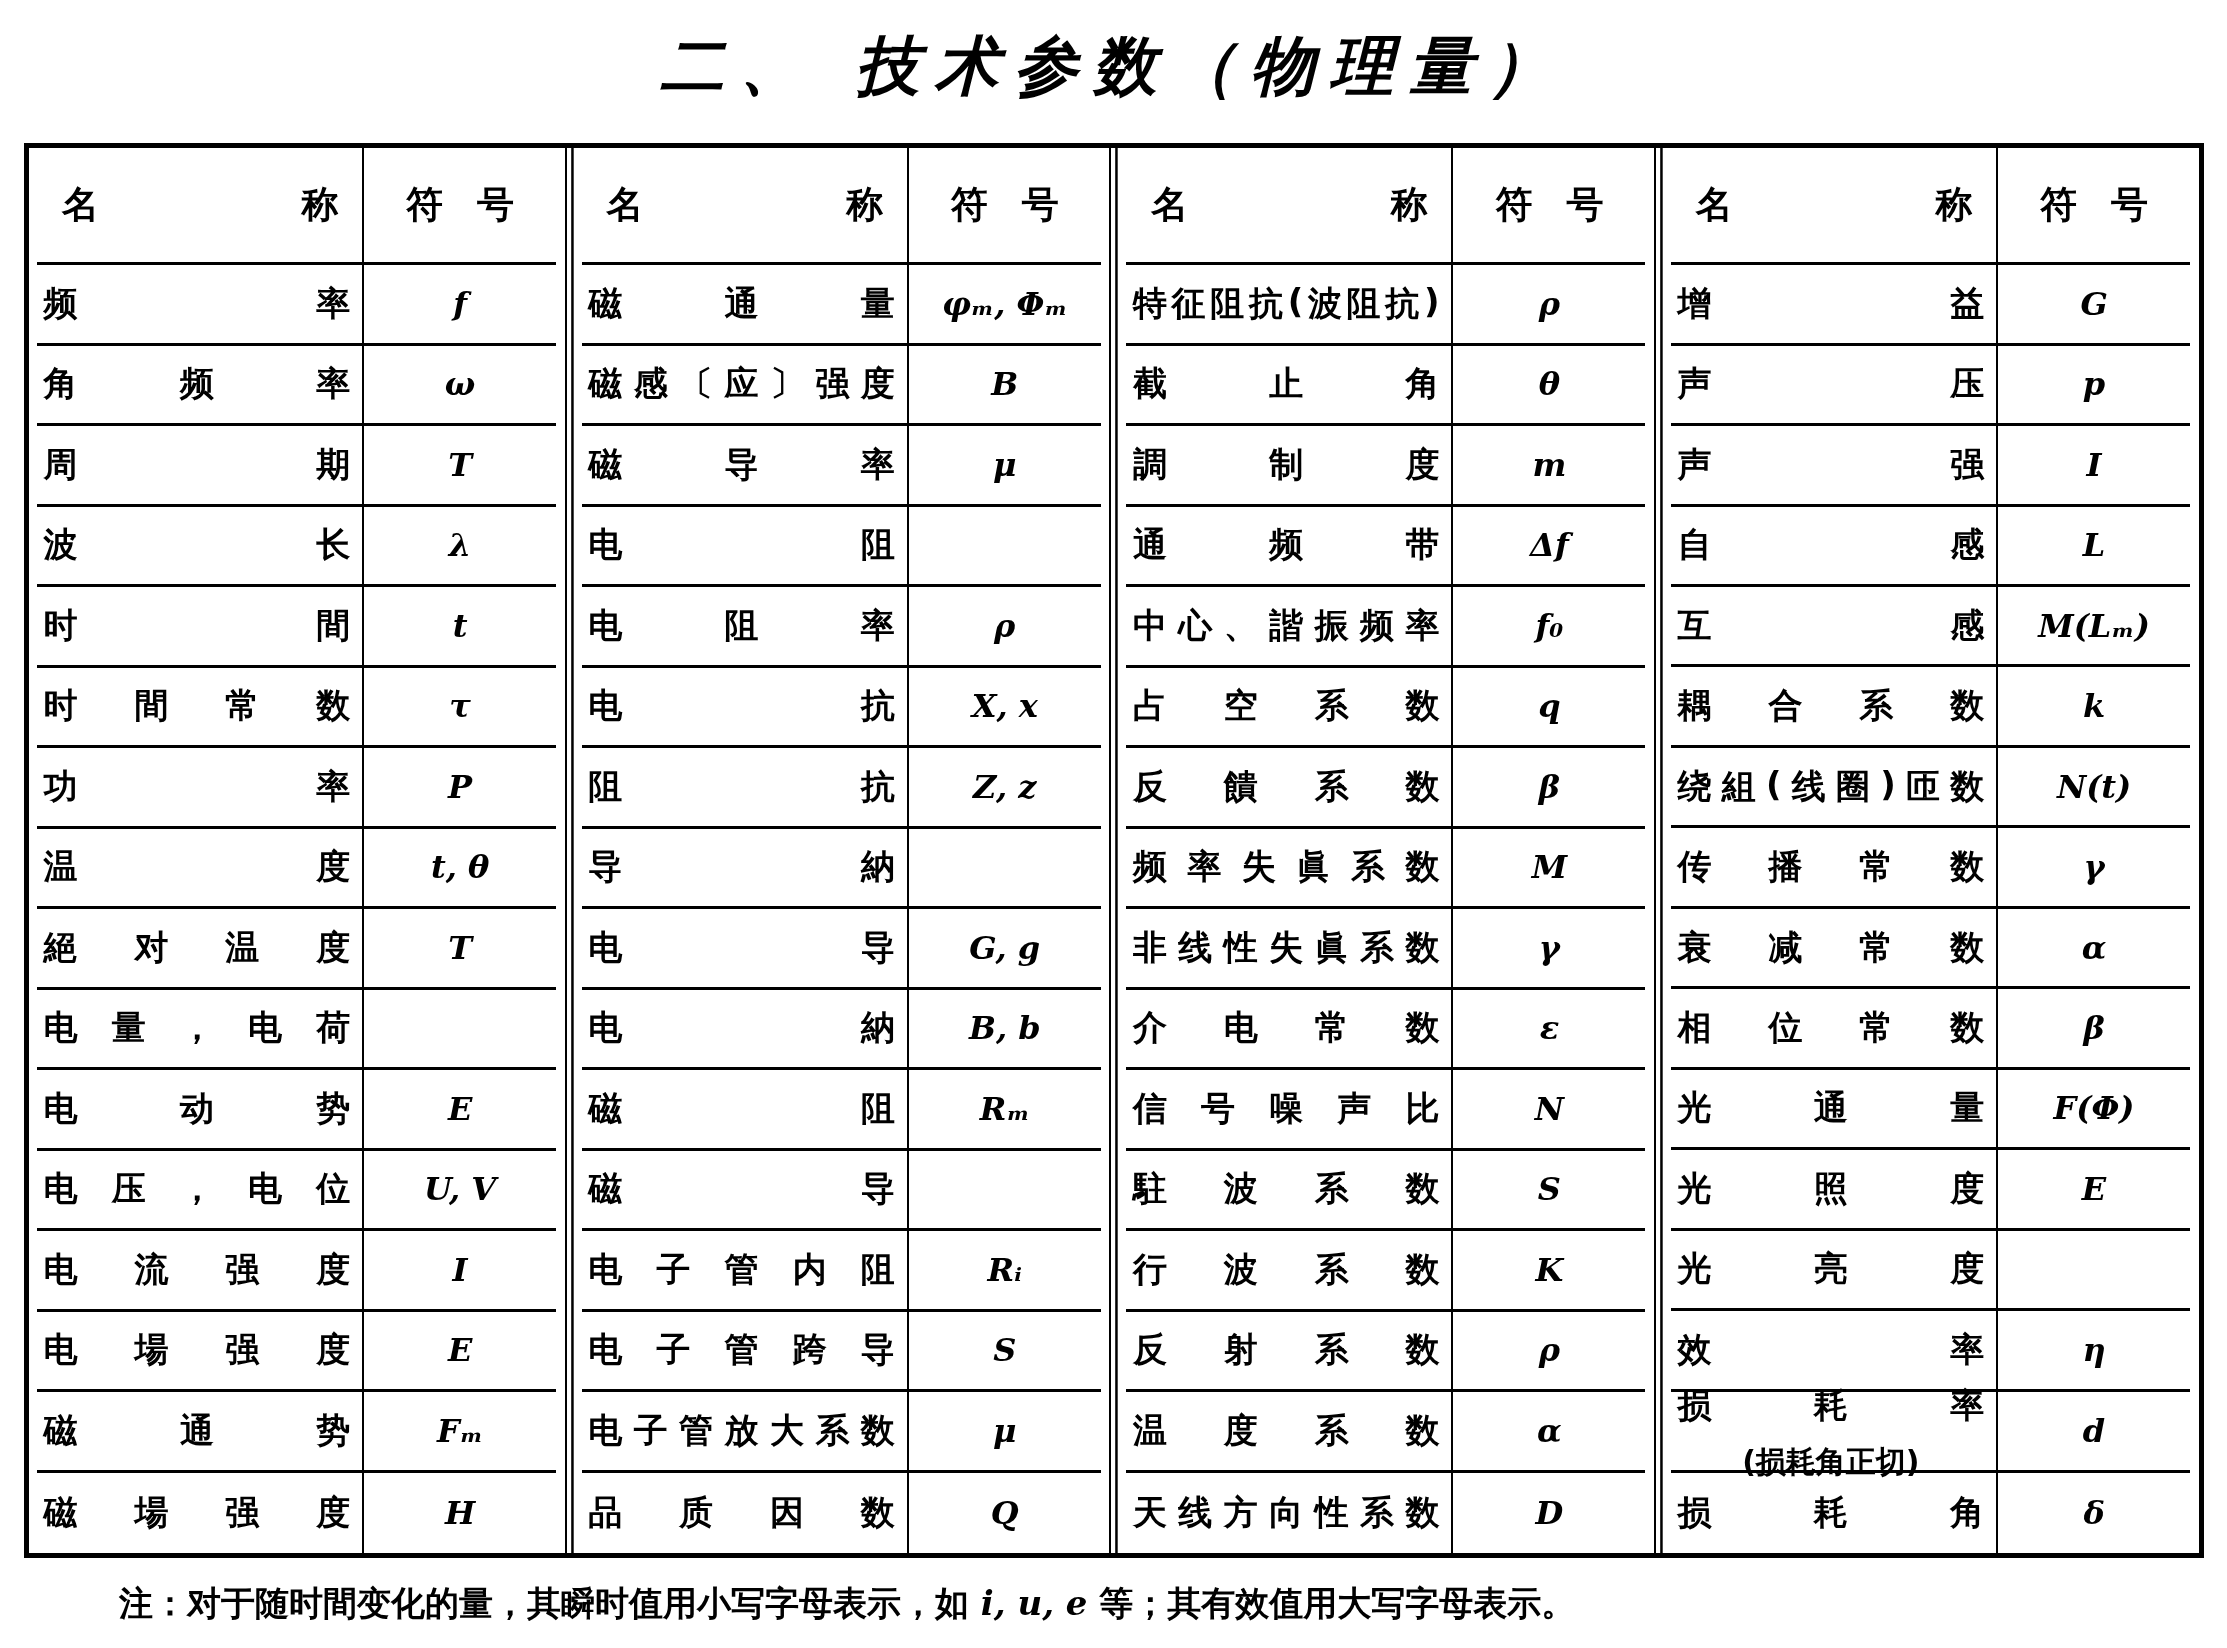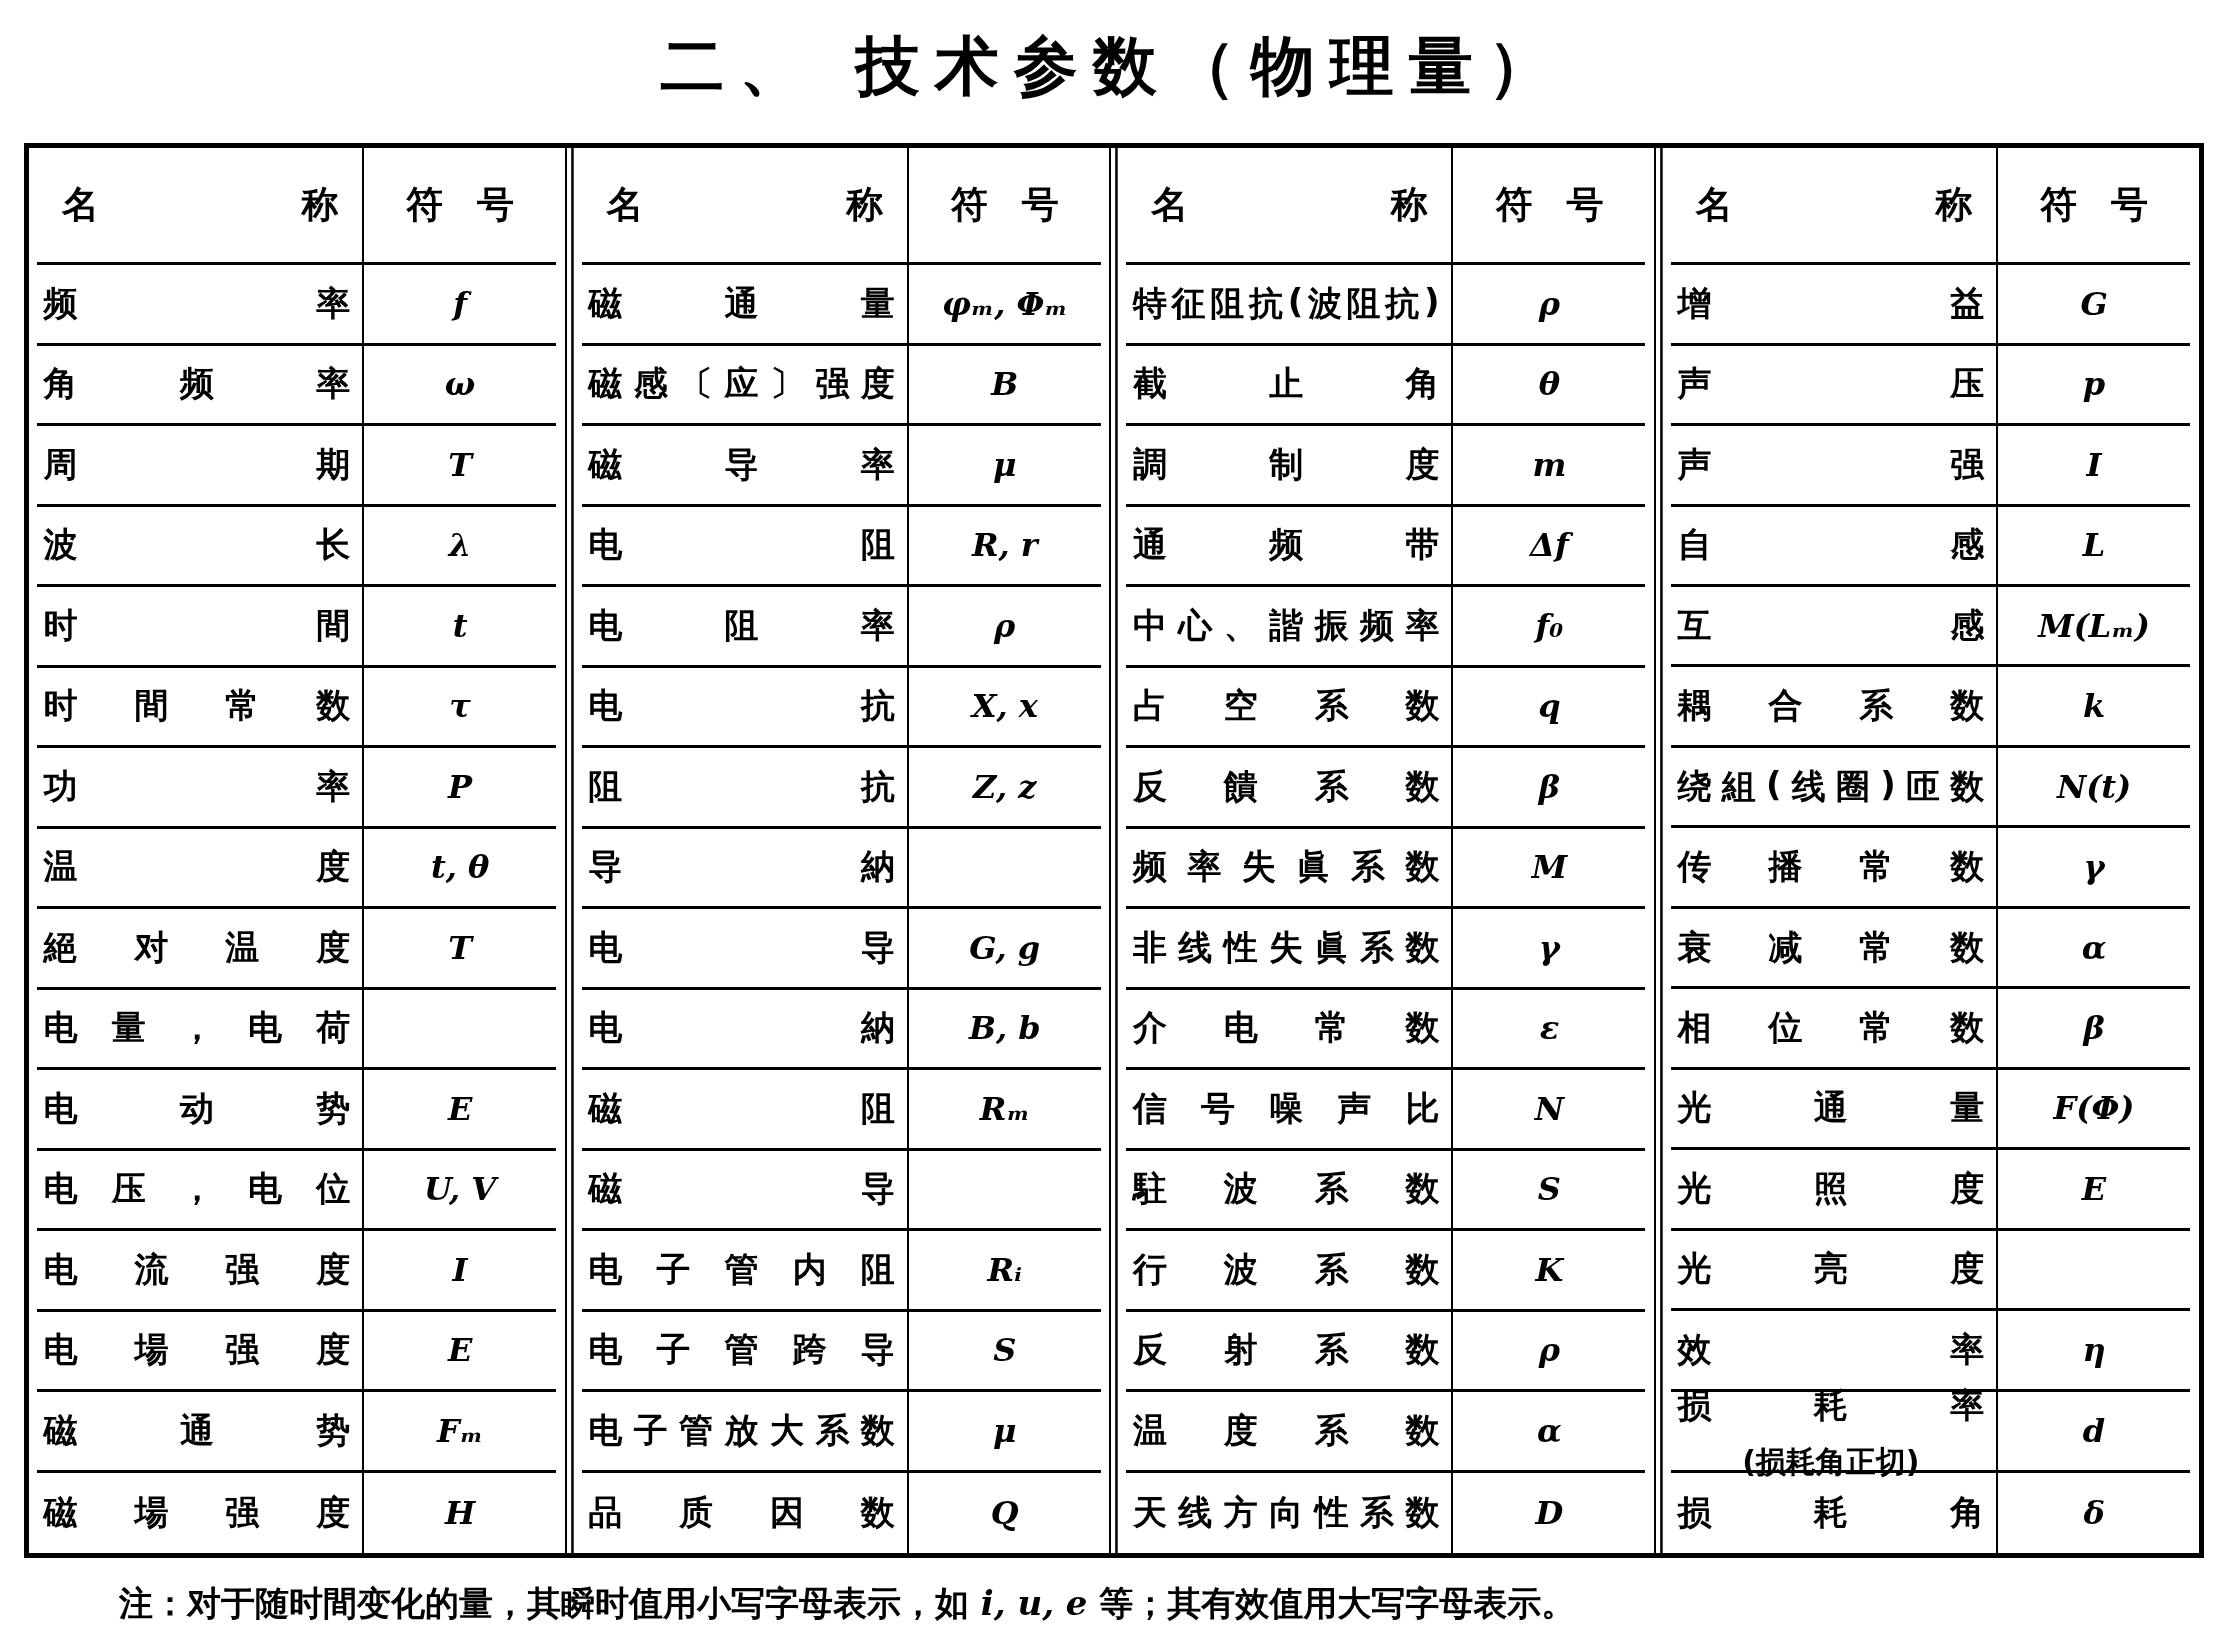--- a/index.html
+++ b/index.html
@@ -6,20 +6,21 @@
   body {
     width: 2227px; height: 1649px; position: relative; overflow: hidden;
     font-family: "DejaVu Sans", "Liberation Sans", sans-serif;
     color: #000;
   }
   .page-title {
     position: absolute; top: 23.5px; left: 0; width: 2227px;
     text-align: center; font-size: 64px; font-weight: bold;
     letter-spacing: 15px; line-height: 84px;
     font-family: "DejaVu Sans", sans-serif;
+    font-style: italic;
   }
   .table-frame {
     position: absolute; left: 23.5px; top: 143px; width: 2180px; height: 1415px;
     border: 5.9px solid #000; box-sizing: border-box;
     display: flex; flex-direction: row;
   }
   .group {
     flex: 1 1 0; display: flex; flex-direction: column;
     box-sizing: border-box; padding: 0 8.4px;
   }
@@ -289,21 +290,20 @@
         </div>
         <div class="cell-sym">μ</div>
       </div>
       <div class="row body">
         <div class="cell-name">
           <div class="spread">
             <span>电</span>
             <span>阻</span>
           </div>
         </div>
-        <div class="cell-sym">R, r</div>
       </div>
       <div class="row body">
         <div class="cell-name">
           <div class="spread">
             <span>电</span>
             <span>阻</span>
             <span>率</span>
           </div>
         </div>
         <div class="cell-sym">ρ</div>

